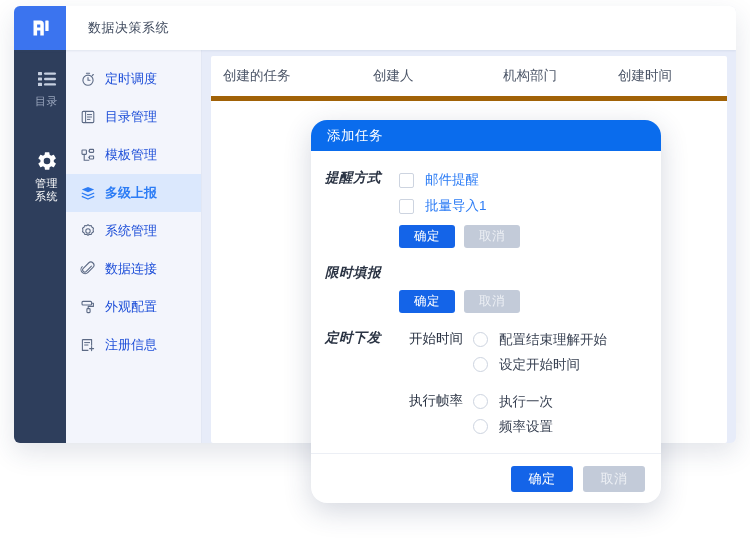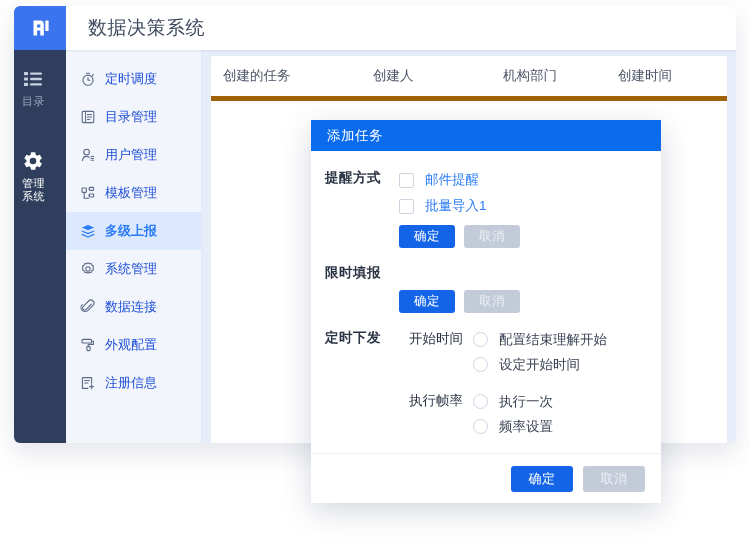--- a/index.html
+++ b/index.html
@@ -47,21 +47,21 @@
     display: flex;
     align-items: center;
     justify-content: center;
     flex: 0 0 auto;
   }
   #logo-tile svg { display: block; }
   #header-title {
     display: flex;
     align-items: center;
     padding-left: 22px;
-    font-size: 19px;
+    font-size: 13px;
     color: #3f4a5e;
     letter-spacing: 0.5px;
   }
 
   
   #app-body {
     flex: 1 1 auto;
     display: flex;
     min-height: 0;
   }
@@ -74,21 +74,21 @@
     display: flex;
     flex-direction: column;
     align-items: center;
     padding-top: 18px;
     gap: 0;
   }
   .rail-item {
     width: 36px;
     display: flex;
     flex-direction: column;
-    align-items: flex-start;
+    align-items: flex-end;
     gap: 5px;
     margin-bottom: 42px;
     cursor: pointer;
   }
   .rail-item .rail-label {
     font-size: 11px;
     line-height: 13px;
     color: #9aa6bd;
     text-align: center;
     letter-spacing: .5px;
@@ -157,21 +157,21 @@
   .th-cell:nth-child(3) { width: 115px; }
   .th-cell:nth-child(4) { width: 115px; }
 
   
   #modal {
     position: absolute;
     left: 311px;
     top: 120px;
     width: 350px;
     background: #ffffff;
-    border-radius: 0;
+    border-radius: 16px;
     box-shadow: 0 8px 28px rgba(40, 55, 95, 0.20);
     overflow: hidden;
     z-index: 50;
   }
   #modal-titlebar {
     background: #0a6ced;
     height: 31px;
     display: flex;
     align-items: center;
     padding-left: 16px;
@@ -193,20 +193,21 @@
     margin-bottom: 4px;
   }
   .row-label {
     width: 74px;
     flex: 0 0 auto;
     font-size: 13.5px;
     font-weight: bold;
     color: #2b3444;
     padding-top: 2px;
     letter-spacing: .5px;
+    font-style: italic;
   }
   .row-fields { flex: 1 1 auto; min-width: 0; }
 
   .check-line {
     display: flex;
     align-items: center;
     gap: 11px;
     height: 26px;
   }
   .checkbox {
@@ -383,30 +384,20 @@
         <span class="menu-icon">
           <svg width="16" height="16" viewBox="0 0 16 16" aria-hidden="true">
             <rect x="2.2" y="2.4" width="11.6" height="11.2" rx="1" fill="none" stroke="#5c6a85" stroke-width="1.1"></rect>
             <path d="M5.6 2.6 v10.8" stroke="#5c6a85" stroke-width="1"></path>
             <path d="M7.4 5.6 h4.2 M7.4 8 h4.2 M7.4 10.4 h2.6" stroke="#5c6a85" stroke-width="1" stroke-linecap="round"></path>
           </svg>
         </span>
         <span class="mi-label">目录管理</span>
       </div>
 
-      <div class="menu-item">
-        <span class="menu-icon">
-          <svg width="16" height="16" viewBox="0 0 16 16" aria-hidden="true">
-            <circle cx="6.6" cy="5" r="2.8" fill="none" stroke="#5c6a85" stroke-width="1.1"></circle>
-            <path d="M2.6 13.6 c0-2.7 1.8-4.2 4-4.2 c1 0 1.9 .3 2.6 .9" fill="none" stroke="#5c6a85" stroke-width="1.1" stroke-linecap="round"></path>
-            <path d="M11 9.4 h2.6 M11 11.4 h2.6 M11 13.2 h2.6" stroke="#5c6a85" stroke-width="1" stroke-linecap="round"></path>
-          </svg>
-        </span>
-        <span class="mi-label">用户管理</span>
-      </div>
 
       <div class="menu-item">
         <span class="menu-icon">
           <svg width="16" height="16" viewBox="0 0 16 16" aria-hidden="true">
             <rect x="2" y="3" width="4.4" height="4.4" rx="0.6" fill="none" stroke="#5c6a85" stroke-width="1.1"></rect>
             <rect x="9.4" y="2.4" width="4.2" height="3" rx="0.6" fill="none" stroke="#5c6a85" stroke-width="1.1"></rect>
             <rect x="9.4" y="9" width="4.2" height="3" rx="0.6" fill="none" stroke="#5c6a85" stroke-width="1.1"></rect>
             <path d="M4.2 7.6 v5.6 h4.6 M8.8 4 h0.4 M8.8 10.4 h0.4" fill="none" stroke="#5c6a85" stroke-width="1.1" stroke-linecap="round"></path>
           </svg>
         </span>

